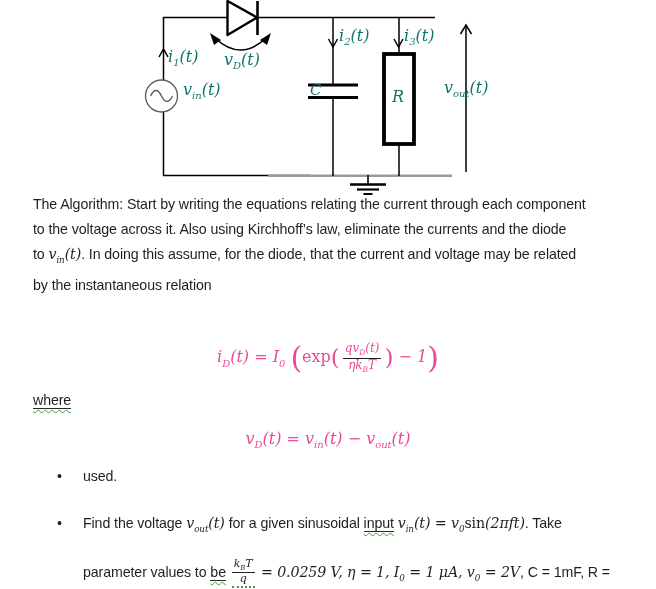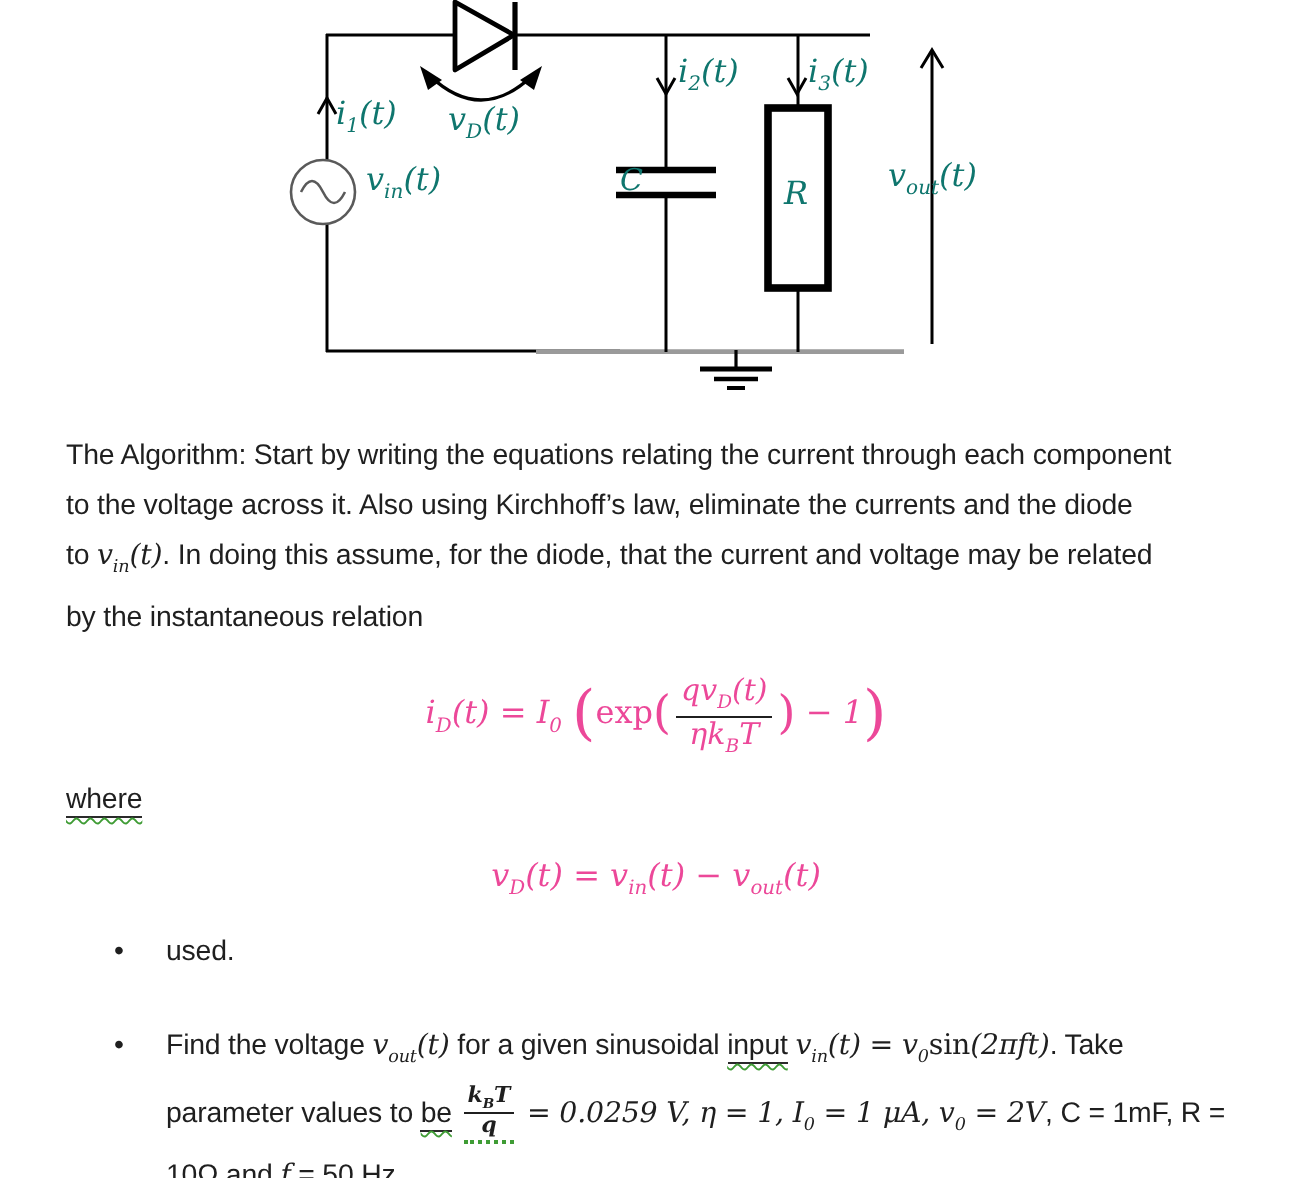--- a/index.html
+++ b/index.html
@@ -17,22 +17,22 @@
   .w{text-decoration:underline;text-decoration-style:wavy;
      text-decoration-color:#3f9c35;text-decoration-thickness:1px;
      text-underline-offset:4px;}
   .frac{display:inline-flex;flex-direction:column;align-items:center;
         vertical-align:middle;line-height:1.08;text-align:center;}
   .frac .fnum{border-bottom:1px solid #1f1f1f;padding:0 2px;display:block;}
   .frac .fden{display:block;}
   .fw{border-bottom:2px dotted #3f9c35;padding-bottom:1px;}
   .eq{position:absolute;left:0;right:0;display:flex;justify-content:center;
       align-items:center;font-size:16px;color:#ec4899;}
-  .eq .frac{font-size:15px;margin:12px 3px;}
-  .doc-text .frac{font-size:11px;margin:0 2px;font-weight:bold;}
+  .eq .frac{font-size:12px;margin:12px 3px;}
+  .doc-text .frac{font-size:11px;margin:16px 2px;}
   .big{font-size:30px;font-weight:300;vertical-align:middle;line-height:1;}
   .mid{font-size:23px;font-weight:300;vertical-align:middle;line-height:1;}
   .clabel{position:absolute;font-family:"DejaVu Serif",serif;font-style:italic;
           font-size:16px;white-space:nowrap;color:#0f766e;}
   .clabel sub{font-size:10px;}
   .para{position:absolute;left:33px;}
   .bullet{position:absolute;left:57px;display:flex;align-items:flex-start;}
   .bmark{width:26px;display:inline-block;line-height:25px;}
   svg{position:absolute;top:0;left:0;}
 </style>
@@ -103,21 +103,21 @@
 
 <div class="clabel" style="left:168px;top:47px"><span>i</span><sub>1</sub><span>(t)</span></div>
 <div class="clabel" style="left:224px;top:50px"><span>v</span><sub>D</sub><span>(t)</span></div>
 <div class="clabel" style="left:183px;top:80px"><span>v</span><sub>in</sub><span>(t)</span></div>
 <div class="clabel" style="left:339px;top:26px"><span>i</span><sub>2</sub><span>(t)</span></div>
 <div class="clabel" style="left:404px;top:26px"><span>i</span><sub>3</sub><span>(t)</span></div>
 <div class="clabel" style="left:310px;top:81px;font-size:15px"><span>C</span></div>
 <div class="clabel" style="left:392px;top:87px"><span>R</span></div>
 <div class="clabel" style="left:444px;top:78px"><span>v</span><sub>out</sub><span>(t)</span></div>
 
-<div class="para doc-text" style="top:216px">
+<div class="para doc-text" style="top:192px">
     <div class="tline"><span>The Algorithm: Start by writing the equations relating the current through each component</span></div>
     <div class="tline"><span>to the voltage across it. Also using Kirchhoff’s law, eliminate the currents and the diode</span></div>
     <div class="tline"><span>to </span><span class="math"><span>v</span><sub>in</sub><span>(t)</span></span><span>. In doing this assume, for the diode, that the current and voltage may be related</span></div>
     <div class="tline"><span>by the instantaneous relation</span></div>
   </div>
 
 <div class="eq" style="top:334px;height:48px">
     <span class="math"><span>i</span><sub>D</sub><span>(t) = I</span><sub>0</sub><span> </span><span class="big up">(</span><span class="up">exp</span><span class="mid up">(</span><span class="frac">
         <span class="fnum"><span>qv</span><sub>D</sub><span>(t)</span></span>
         <span class="fden"><span>ηk</span><sub>B</sub><span>T</span></span>

